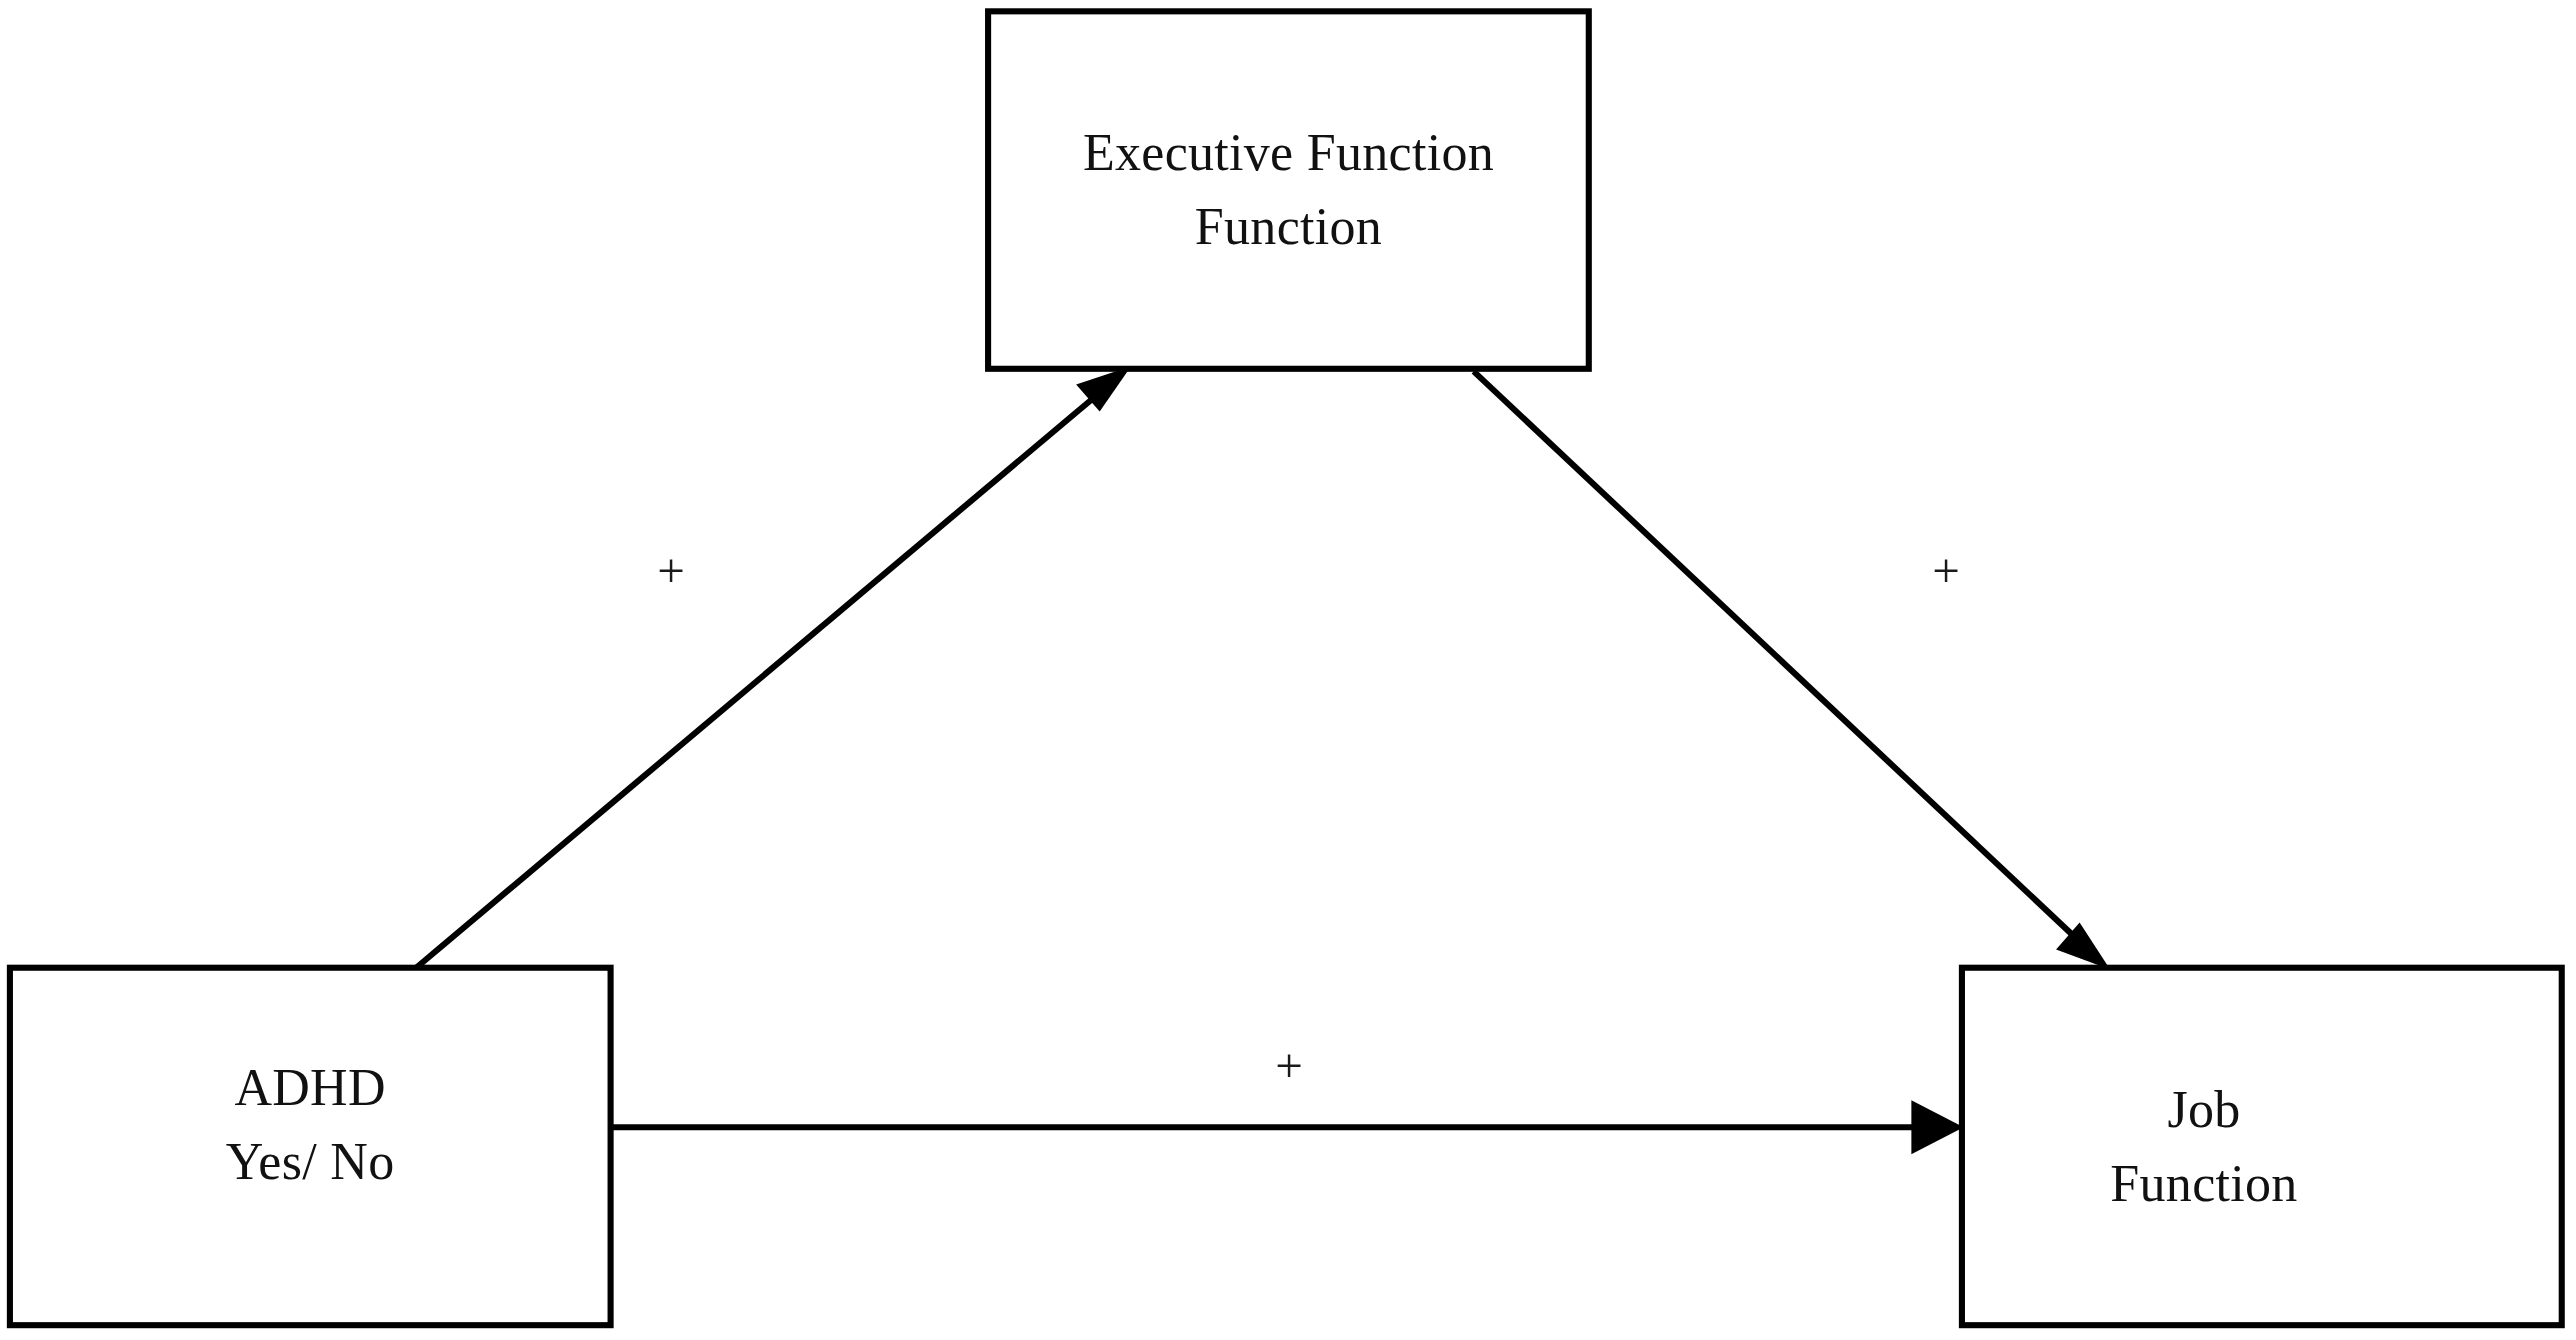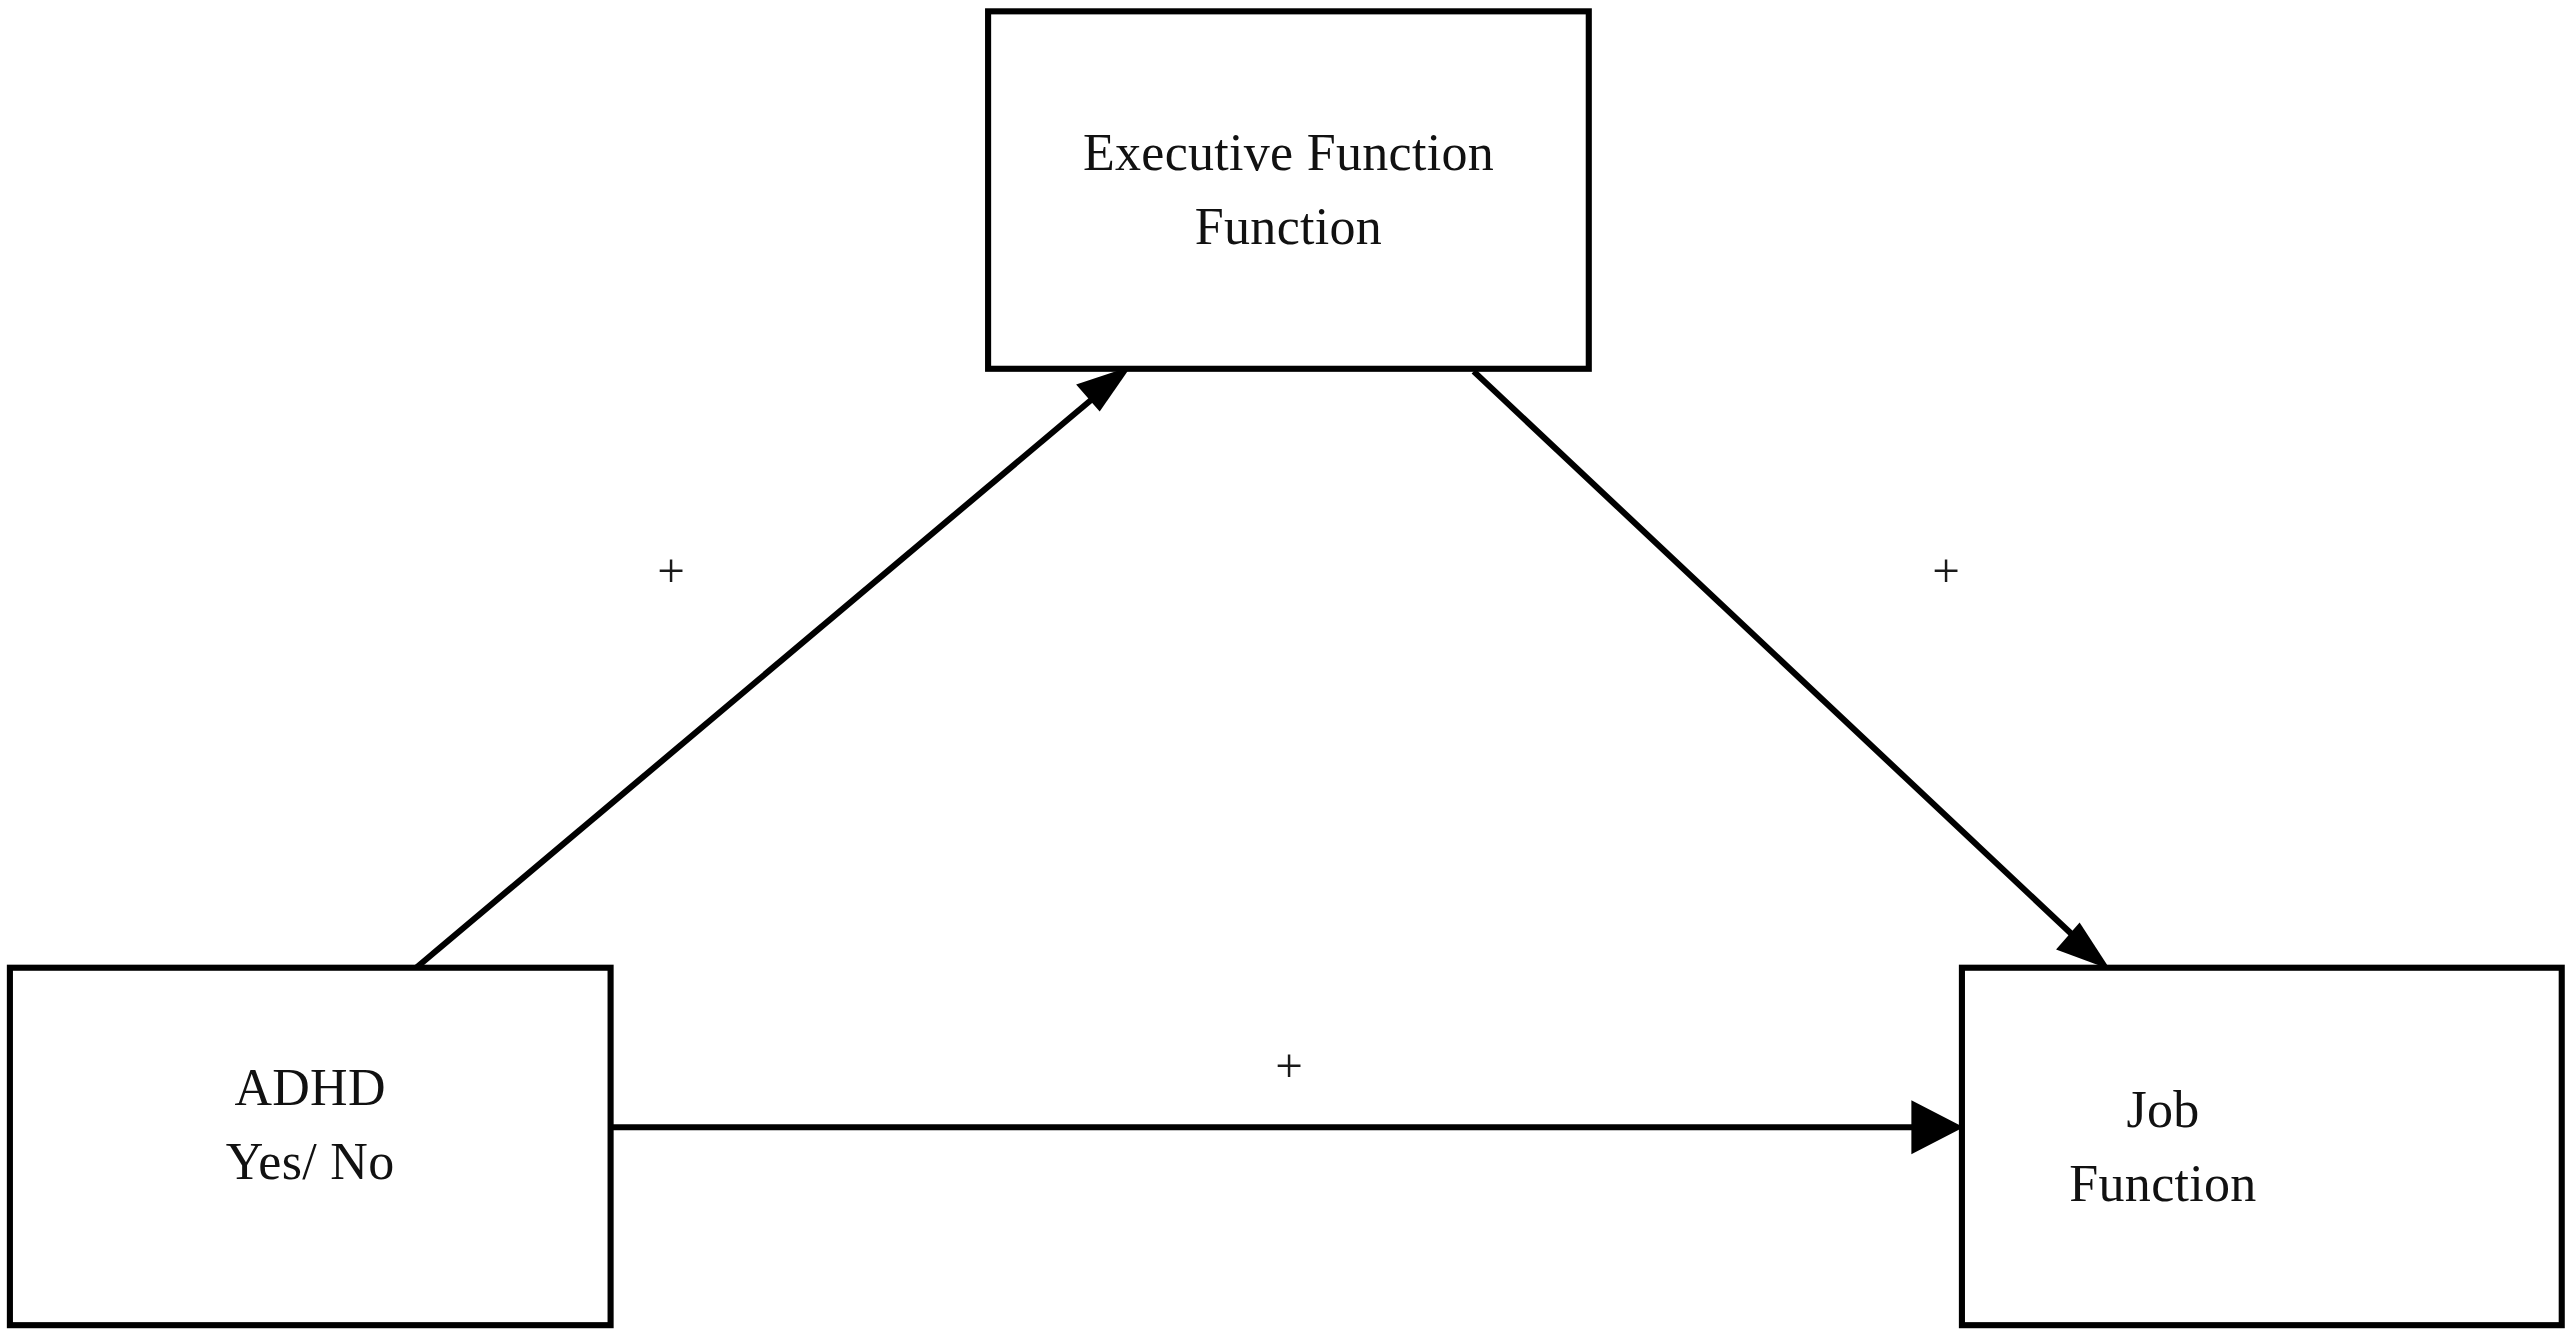--- a/index.html
+++ b/index.html
@@ -97,21 +97,21 @@
   <div class="node-label" style="left:988px; top:11.3px; width:601px; height:358px;">
     <span>Executive Function</span>
     <span>Function</span>
   </div>
 
   <div class="node-label" style="left:9.6px; top:946px; width:601px; height:358px;">
     <span>ADHD</span>
     <span>Yes/ No</span>
   </div>
 
-  <div class="node-label" style="left:1863px; top:968px; width:600px; height:358px;">
+  <div class="node-label" style="left:1904px; top:968px; width:600px; height:358px;">
     <span>Job</span>
     <span>Function</span>
   </div>
 
   <div class="sign-label" style="left:671px; top:570px;">+</div>
 
   <div class="sign-label" style="left:1946px; top:570px;">+</div>
 
   <div class="sign-label" style="left:1289px; top:1065px;">+</div>
 

